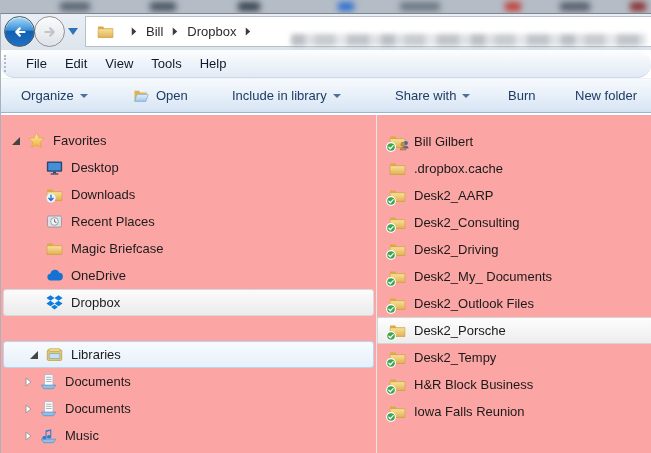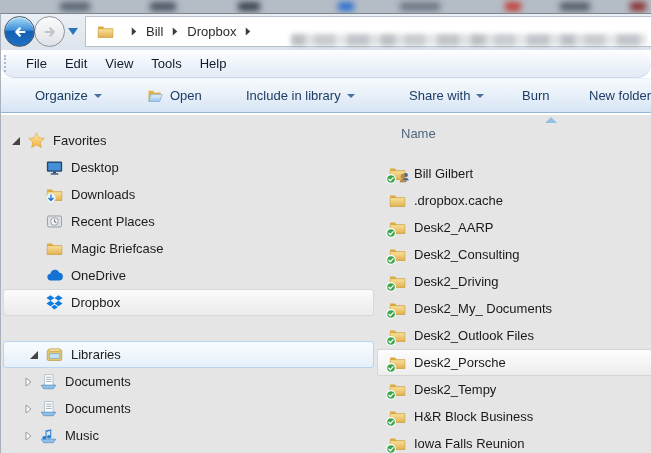--- a/index.html
+++ b/index.html
@@ -25,26 +25,26 @@
   .redact { position:absolute; left:205px; right:5px; top:17px; height:12px; border-radius:2px; opacity:.6; filter:blur(2.5px);
             background:repeating-linear-gradient(90deg,#8f959d 0 14px,#c6cbd1 14px 24px,#a3a8af 24px 44px,#d2d6da 44px 56px,#989ea6 56px 78px,#c9ced3 78px 90px); }
 
   
   .menubar { position:relative; height:28px; background:linear-gradient(#fcfdfe,#e2eaf5); border-bottom:1px solid #cbd8ea; display:flex; align-items:center; padding-left:16px;border-radius:14px; }
   .menubar .grip { position:absolute; left:3px; top:5px; bottom:5px; width:0; border-left:2px dotted #aeb9c9; }
   .menu-item { padding:4px 9px; color:#101a2c; cursor:default; }
 
   
   .toolbar { position:relative; height:35px; background:linear-gradient(#f7fafd,#dce8f6 85%, #d4e2f3); border-top:1px solid #eef3fa; border-bottom:1px solid #96b4d4; }
-  .tool { position:absolute; top:0; height:33px; display:flex; align-items:center; color:#1e3c64; cursor:default; white-space:nowrap;margin-left:14px; }
+  .tool { position:absolute; top:0; height:33px; display:flex; align-items:center; color:#1e3c64; cursor:default; white-space:nowrap; }
   .tool .dd { width:0; height:0; border-left:4px solid transparent; border-right:4px solid transparent; border-top:4px solid #4d6f9b; margin-left:6px; }
   .tool .ticon { width:18px; height:16px; margin-right:6px; }
 
   
-  .content { position:absolute; left:0; top:101px; right:0; bottom:0; background:#e5e5e5; }
+  .content { position:absolute; left:0; top:101px; right:0; bottom:0; background:#fca5a5; }
   .vsep { position:absolute; left:375px; top:0; bottom:0; width:1px; background:#e2e8ee; }
 
   
   .tree { position:absolute; left:0; top:12px; width:375px; }
   .trow { height:27px; display:flex; align-items:center; margin:0 2px; border:1px solid transparent; border-radius:3px; }
   .trow.sel-gray { background:linear-gradient(#fbfbfb,#ebebeb); border-color:#d9d9d9; }
   .trow.sel-blue { background:linear-gradient(#f7fbfe,#e6f0fa); border-color:#b8d4ee;padding-left:18px; }
   .tgap { height:25px; }
   .twisty { flex:0 0 12px; height:12px; margin-left:6px; margin-right:6px; }
   .twisty.none { visibility:hidden; }
@@ -387,24 +387,20 @@
             <svg class="icsvg">
               <use href="#sym-musiclib"></use>
             </svg>
           </span>
         <span class="tlabel">Music</span>
       </div>
 
     </div>
 
     <div class="filepane">
-      <div class="colheader">
-        <div class="sortmark"></div>
-        <span>Name</span>
-      </div>
 
       <div style="height:13px"></div>
 
       <div class="frow">
         <span class="ficon">
           <svg class="icsvg">
               <use href="#sym-folder"></use>
             </svg>
           <svg class="pbadge">
               <use href="#sym-people"></use>

